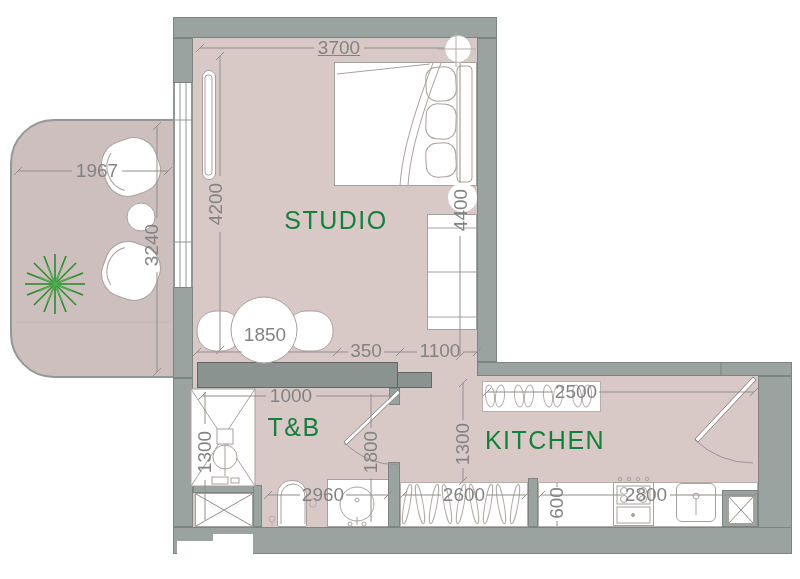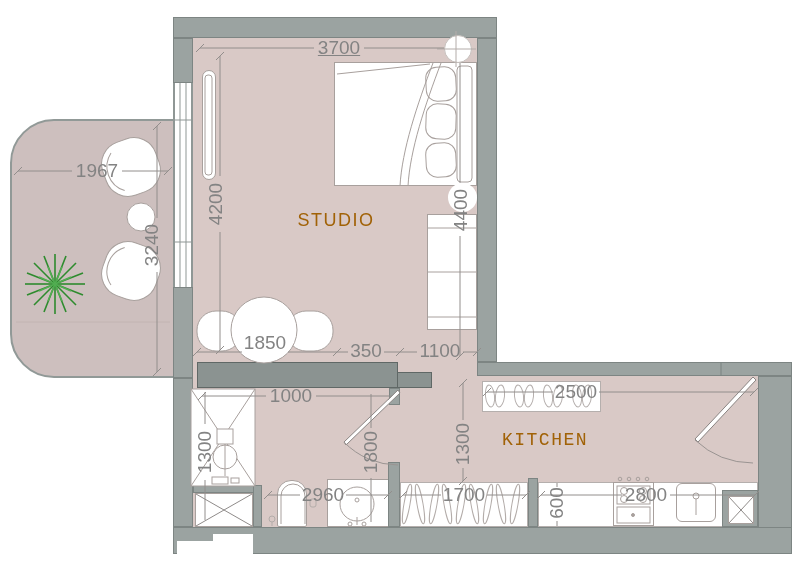--- a/index.html
+++ b/index.html
@@ -17,22 +17,22 @@
   
   .wbox{background:#ffffff;border:1px solid #a8a09d;z-index:2;}
   .wbox2{background:#ffffff;border:1px solid #b5afad;z-index:2;}
   .circle{background:#ffffff;border-radius:50%;z-index:3;}
   
   #overlay{position:absolute;left:0;top:0;z-index:4;pointer-events:none;}
   
   .dim{width:80px;height:22px;margin:0;text-align:center;font-size:19px;line-height:22px;
        color:#838383;z-index:5;white-space:nowrap;}
   .rot{transform:rotate(-90deg);}
-  .room{width:160px;height:30px;text-align:center;font-size:18px;line-height:30px;
-        letter-spacing:1.5px;color:#a16207;z-index:5;white-space:nowrap;}
+  .room{width:160px;height:30px;text-align:center;font-size:25px;line-height:30px;
+        letter-spacing:1.5px;color:#15803d;z-index:5;white-space:nowrap;}
 </style>
 </head>
 <body>
 
 <div id="plan">
 
   <div class="abs floor" style="left:193px;top:38px;width:284px;height:340px;"></div>
   <div class="abs floor" style="left:193px;top:376px;width:565px;height:151px;"></div>
   <div class="abs balcony" style="left:10px;top:119px;width:170px;height:259px;"></div>
 
@@ -303,33 +303,34 @@
         <line x1="557" y1="521" x2="557" y2="526"></line>
 
       <line x1="541" y1="495" x2="622" y2="495"></line>
         <line x1="670" y1="495" x2="755" y2="495"></line>
       <line x1="537" y1="499" x2="545" y2="491"></line>
         <line x1="751" y1="499" x2="759" y2="491"></line>
     </g>
   </svg>
 
   <div class="abs room" style="left:256px;top:205px;">STUDIO</div>
-  <div class="abs room" style="left:465px;top:425px;font-family:Liberation Mono, monospace;">KITCHEN</div>
+  <div class="abs room" style="left:214px;top:412px;">T&amp;B</div>
+  <div class="abs room" style="left:465px;top:425px;">KITCHEN</div>
 
   <div class="abs dim" style="left:299px;top:37px;text-decoration:underline;">3700</div>
   <div class="abs dim" style="left:57px;top:160px;">1967</div>
   <div class="abs dim rot" style="left:112px;top:234px;">3240</div>
   <div class="abs dim rot" style="left:176px;top:193px;">4200</div>
   <div class="abs dim rot" style="left:421px;top:199px;">4400</div>
-  <div class="abs dim" style="left:225px;top:332px;">1850</div>
+  <div class="abs dim" style="left:225px;top:324px;">1850</div>
   <div class="abs dim" style="left:326px;top:340px;">350</div>
   <div class="abs dim" style="left:400px;top:340px;">1100</div>
   <div class="abs dim" style="left:251px;top:385px;">1000</div>
   <div class="abs dim rot" style="left:165px;top:441px;">1300</div>
   <div class="abs dim rot" style="left:331px;top:441px;">1800</div>
   <div class="abs dim" style="left:283px;top:484px;">2960</div>
   <div class="abs dim" style="left:536px;top:381px;">2500</div>
   <div class="abs dim rot" style="left:423px;top:433px;">1300</div>
-  <div class="abs dim" style="left:424px;top:484px;">1700</div>
+  <div class="abs dim" style="left:424px;top:484px;">2600</div>
   <div class="abs dim rot" style="left:517px;top:492px;">600</div>
   <div class="abs dim" style="left:606px;top:484px;">2800</div>
 
 </div>
 
 </body></html>

